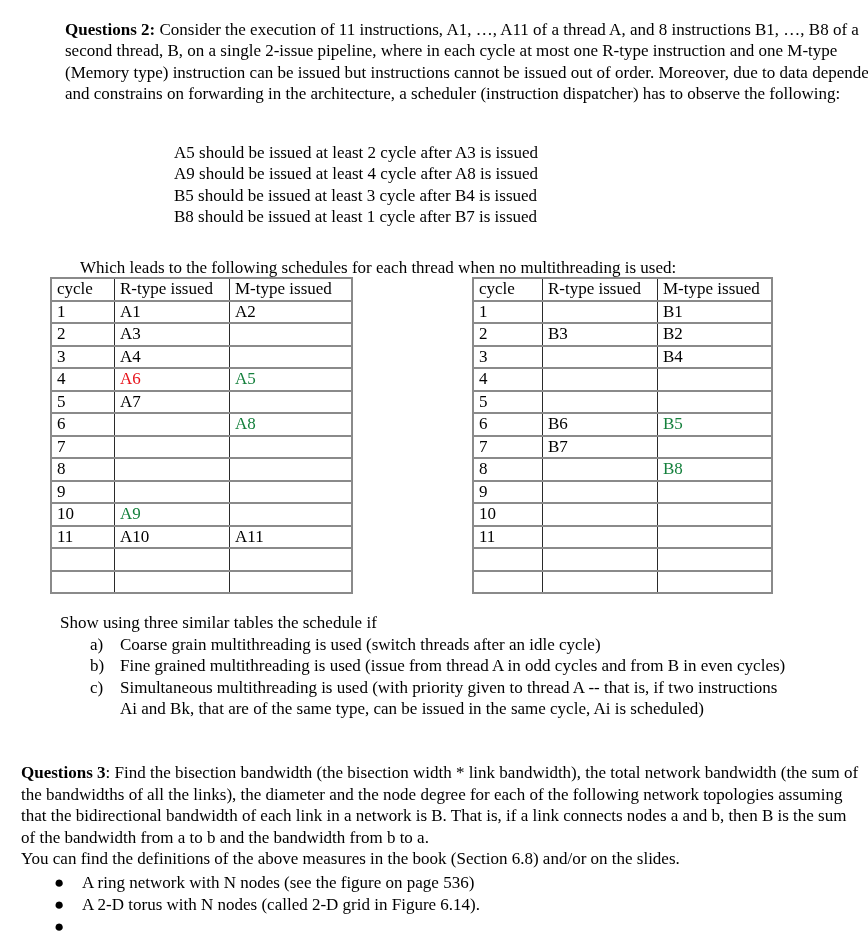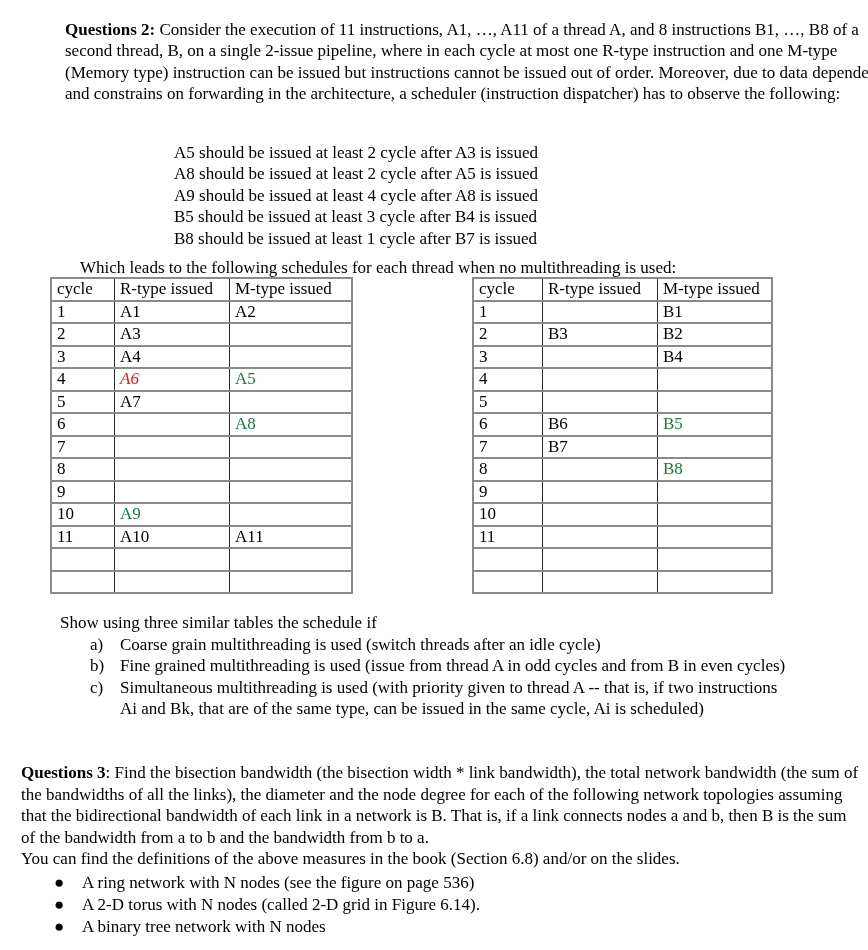--- a/index.html
+++ b/index.html
@@ -32,21 +32,21 @@
     }
     table.sched tr:not(:first-child) td { border-top: 2px solid #8a8a8a; }
     #tableA { left: 50px; top: 277px; }
     #tableB { left: 472px; top: 277px; }
     #tableA td.c0 { width: 57px; }
     #tableA td.c1 { width: 109px; }
     #tableA td.c2 { width: 116px; }
     #tableB td.c0 { width: 63px; }
     #tableB td.c1 { width: 109px; }
     #tableB td.c2 { width: 108px; }
-    .red { color: #e8141c; font-style: italic; }
+    .red { color: #e8141c; }
     .gold { color: #15803d; }
     .show {
       position: absolute; left: 60px; top: 612px; line-height: 21.6px;
     }
     .show ol {
       margin: 0; padding: 0; list-style: none;
     }
     .show li { position: relative; padding-left: 60px; white-space: nowrap; }
     .show li .mk { position: absolute; left: 30px; }
     .q3 { top: 762px; line-height: 21.6px; }
@@ -54,21 +54,20 @@
     .bullets div { position: relative; padding-left: 30px; white-space: nowrap; }
     .bullets .dot { position: absolute; left: 2px; top: 0; }
   </style>
 </head>
 <body>
 
 <p class="para q2"><b>Questions 2:</b><span> Consider the execution of 11 instructions, A1, …, A11 of a thread A, and 8 instructions B1, …, B8 of a second thread, B, on a single 2-issue pipeline, where in each cycle at most one R-type instruction and one M-type (Memory type) instruction can be issued but instructions cannot be issued out of order. Moreover, due to data dependencies and constrains on forwarding in the architecture, a scheduler (instruction dispatcher) has to observe the following:</span></p>
 
 <div class="constraints">
   <div>A5 should be issued at least 2 cycle after A3 is issued</div>
-  <div>A8 should be issued at least 2 cycle after A5 is issued</div>
   <div>A9 should be issued at least 4 cycle after A8 is issued</div>
   <div>B5 should be issued at least 3 cycle after B4 is issued</div>
   <div>B8 should be issued at least 1 cycle after B7 is issued</div>
 </div>
 
 <div class="leads">Which leads to the following schedules for each thread when no multithreading is used:</div>
 
 <table class="sched" id="tableA">
   <tbody>
       <tr>
@@ -227,14 +226,14 @@
     <li><span class="mk">c)</span><span>Simultaneous multithreading is used (with priority given to thread A -- that is, if two instructions</span></li>
     <li><span>Ai and Bk, that are of the same type, can be issued in the same cycle, Ai is scheduled)</span></li>
   </ol>
 </div>
 
 <p class="para q3"><b>Questions 3</b><span>: Find the bisection bandwidth (the bisection width * link bandwidth), the total network bandwidth (the sum of the bandwidths of all the links), the diameter and the node degree for each of the following network topologies assuming that the bidirectional bandwidth of each link in a network is B. That is, if a link connects nodes a and b, then B is the sum of the bandwidth from a to b and the bandwidth from b to a.</span><br><span>You can find the definitions of the above measures in the book (Section 6.8) and/or on the slides.</span></p>
 
 <div class="bullets">
   <div><span class="dot">●</span><span>A ring network with N nodes (see the figure on page 536)</span></div>
   <div><span class="dot">●</span><span>A 2-D torus with N nodes (called 2-D grid in Figure 6.14).</span></div>
-  <div><span class="dot">●</span><span>A binary tree network with N nodes</span></div>
+  <div><span class="dot">●</span></div>
 </div>
 
 </body></html>

